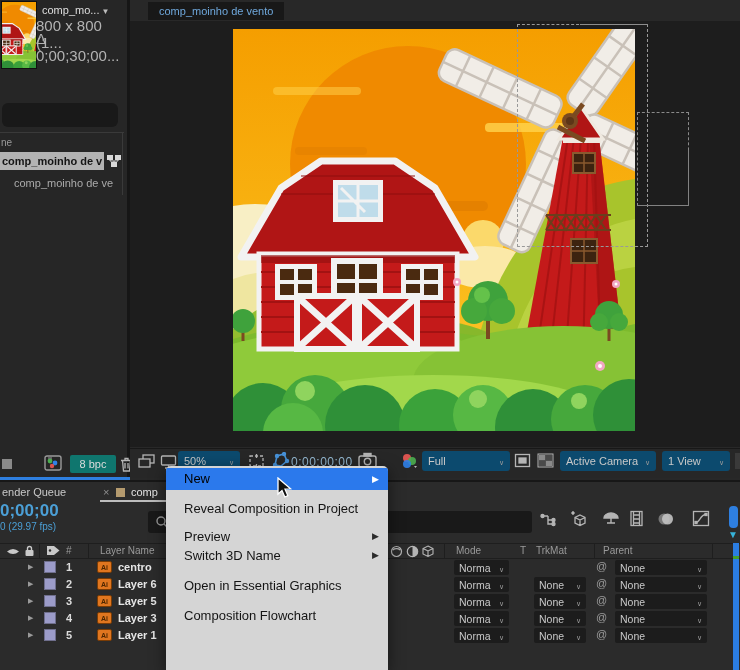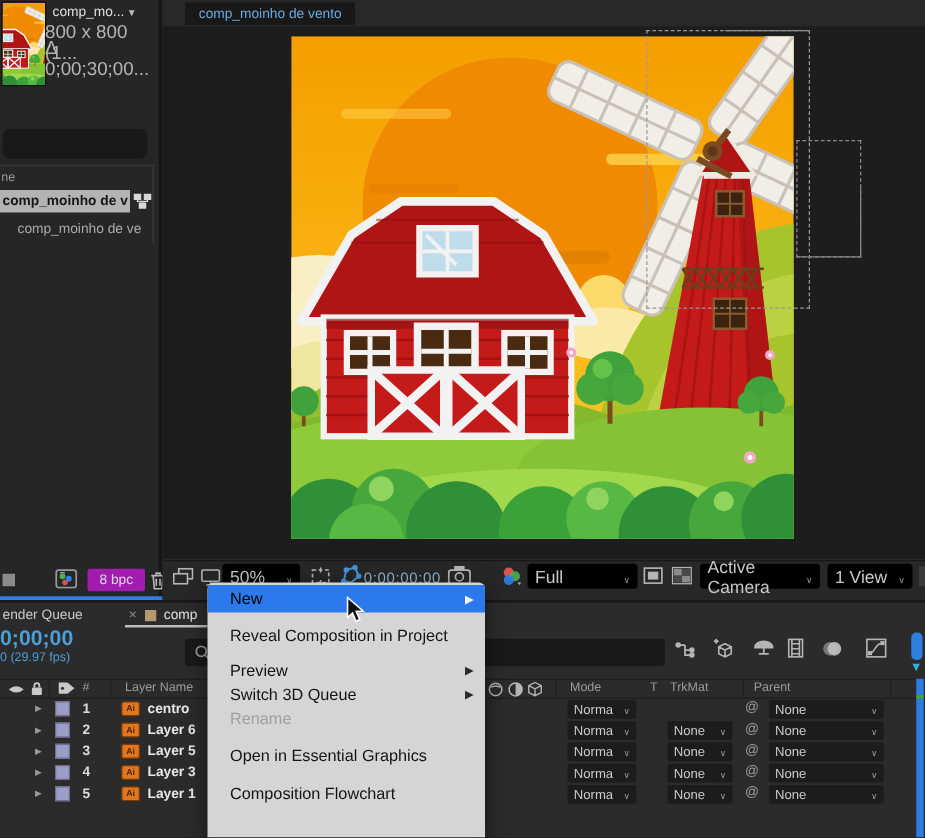--- a/index.html
+++ b/index.html
@@ -11,34 +11,34 @@
 #project-panel{left:0;top:0;width:130px;height:480px;background:#262626;border-right:3px solid #161616}
 #proj-thumb{left:2px;top:2px;width:34px;height:66px;overflow:hidden;outline:1px solid #101010}
 .proj-title{left:42px;top:4px;font-weight:normal;color:#dfdfdf;font-size:11px}
 .proj-title .caret{font-size:8px;color:#bdbdbd;margin-left:2px}
 .proj-meta{left:36px;color:#b3b3b3;font-size:15px}
 #proj-search{left:2px;top:103px;width:116px;height:24px;background:#191919;border-radius:6px}
 .pp-div{background:#3a3a3a}
 .name-partial{left:1px;top:137px;color:#9a9a9a;font-size:10px}
 .proj-row-sel{left:0;top:152px;width:104px;height:18px;background:#b3b3b3;color:#151515;font-weight:bold;font-size:11px;line-height:18px;padding-left:2px;white-space:nowrap;overflow:hidden}
 .proj-row{left:0;top:174px;width:124px;height:18px;color:#ababab;font-size:11px;line-height:18px;padding-left:14px;white-space:nowrap;overflow:hidden}
-.bpc-chip{left:70px;top:455px;width:46px;height:18px;background:#a21caf;color:#dcdcdc;text-align:center;line-height:18px;border-radius:2px}
+.bpc-chip{left:70px;top:455px;width:46px;height:18px;background:#0f766e;color:#dcdcdc;text-align:center;line-height:18px;border-radius:2px}
 .blue-line{left:0;top:477px;width:130px;height:3px;background:#2e7fe0}
 
 #comp-panel{left:130px;top:0;width:610px;height:480px;background:#282828}
 #cp-viewer{left:130px;top:21px;width:610px;height:426px;background:#1d1d1d}
 #cp-tab{left:148px;top:2px;height:18px;background:#181818;color:#6fa8dc;font-size:11px;line-height:18px;padding:0 11px;white-space:nowrap}
 #comp-image{left:233px;top:29px;width:402px;height:402px}
 .selA{left:517px;top:24px;width:131px;height:223px;border:1px dashed #999}
 .selA-solid{left:580px;top:24px;width:68px;height:1px;background:#8d8d8d}
 .selB{left:637px;top:112px;width:52px;height:94px;border:1px dashed #8a8a8a}
 .selB-r{left:688px;top:150px;width:1px;height:56px;background:#828282}
 .selB-b{left:637px;top:205px;width:52px;height:1px;background:#828282}
 #cp-toolbar{left:130px;top:448px;width:610px;height:30px;background:#272727;border-top:1px solid #181818}
-.chip{position:absolute;background:#000000;border-radius:3px;color:#c8c8c8;font-size:14px;display:flex;align-items:center;justify-content:space-between;padding:0 6px;height:20px}
+.chip{position:absolute;background:#0c4a6e;border-radius:3px;color:#c8c8c8;font-size:11px;display:flex;align-items:center;justify-content:space-between;padding:0 6px;height:20px}
 .chev::after{content:"\2228";font-size:7px;color:#9a9a9a;margin-left:6px}
 .cp-time{left:291px;top:455px;color:#93b7cf;font-size:12px;letter-spacing:.5px}
 
 #timeline{left:0;top:480px;width:740px;height:190px;background:#2b2b2b;border-top:2px solid #171717}
 .tl-tab{color:#c9c9c9;font-size:11px}
 .tab-underline{left:100px;top:500px;width:66px;height:2px;background:#bdbdbd}
 .tan-sq{left:116px;top:488px;width:9px;height:9px;background:#b49a6e}
 .tl-close{left:103px;top:486px;color:#8f8f8f;font-size:11px}
 .tc-big{left:0;top:501px;color:#4b9fd6;font-size:17px;font-weight:bold}
 .tc-fps{left:0;top:521px;color:#4b9fd6;font-size:10px}
@@ -572,22 +572,21 @@
 </div>
 <div class="abs tl-bar-blue"></div>
 <div class="abs tl-bar-green"></div>
 
 <div id="context-menu">
   <div class="mi hl"><span>New</span><span class="sub"></span></div>
   <div class="msep"></div>
   <div class="mi"><span>Reveal Composition in Project</span></div>
   <div class="msep"></div>
   <div class="mi"><span>Preview</span><span class="sub"></span></div>
-  <div class="mi"><span>Switch 3D Queue</span><span class="sub"></span></div>
-  <div class="mi disabled"><span>Rename</span></div>
+  <div class="mi"><span>Switch 3D Name</span><span class="sub"></span></div>
   <div class="msep tall"></div>
   <div class="mi"><span>Open in Essential Graphics</span></div>
   <div class="msep tall"></div>
   <div class="mi"><span>Composition Flowchart</span></div>
 </div>
 
 <div id="cursor">
   <svg width="16" height="22">
       <path d="M1,1 L1,17 L5,13.5 L7.8,20 L10.8,18.6 L8,12.2 L13.5,11.8 Z" fill="#111" stroke="#fff" stroke-width="1.3"></path>
     </svg>

